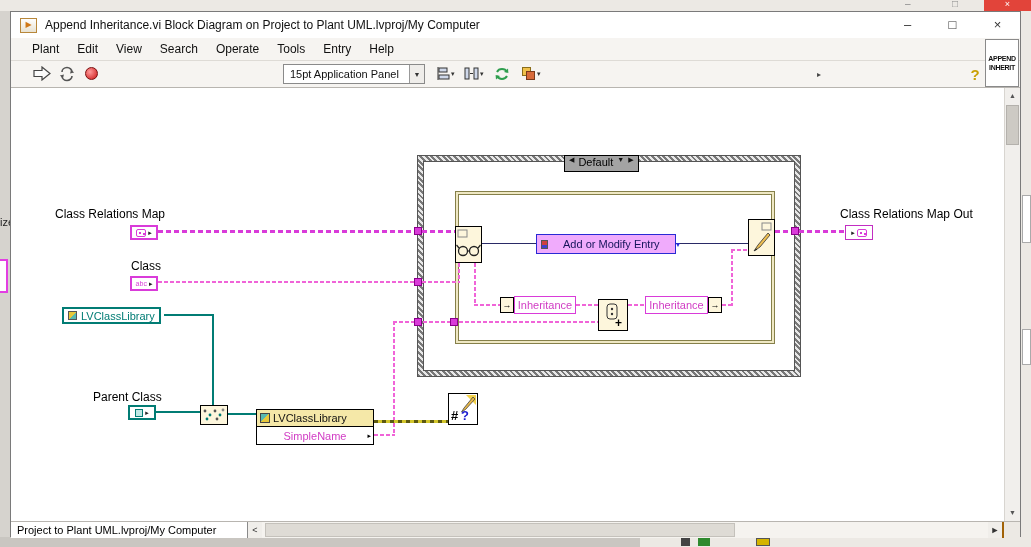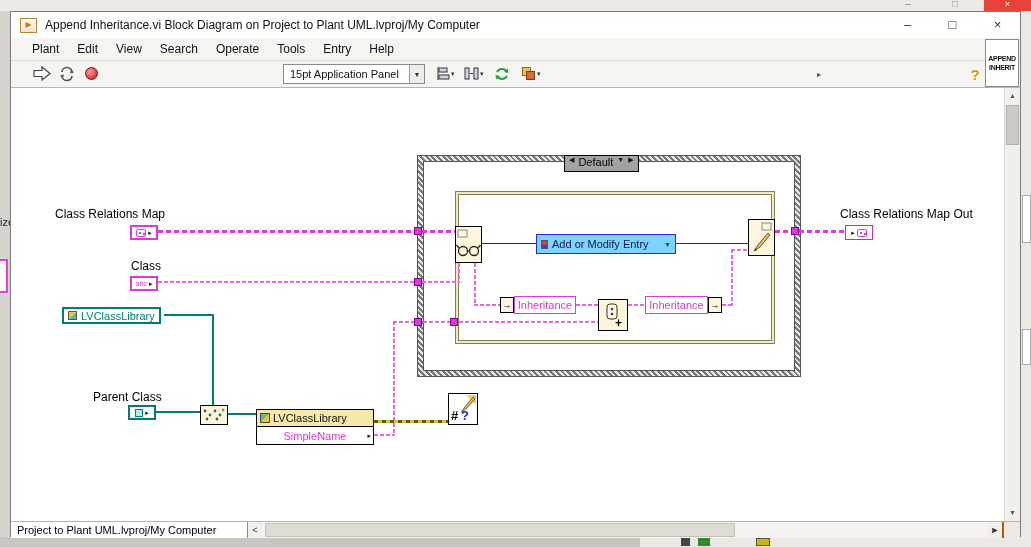--- a/index.html
+++ b/index.html
@@ -58,21 +58,21 @@
   .t-teal{border:2px solid #017c74}
   .t-arr{font-size:7px;color:#222;line-height:7px}
   .t-abc{font-size:7px;color:#d93bd9;line-height:7px}
   .map-glyph{width:10px;height:8px;border:1px solid #d93bd9;border-radius:2px;position:relative}
   .map-glyph::before{content:"";position:absolute;left:2px;top:2px;width:2px;height:2px;background:#d93bd9;box-shadow:4px 1px 0 #d93bd9}
   .cls-glyph{width:8px;height:8px;border:1px solid #017c74;background:#bfe8e4}
   .lvconst{position:absolute;height:17px;border:2px solid #017c74;background:#fff;display:flex;align-items:center;gap:4px;padding:0 4px;font-size:11px;color:#017c74;z-index:3;white-space:nowrap}
   .lv-glyph{width:9px;height:9px;background:linear-gradient(135deg,#e8c83a 50%,#58b8b0 50%);border:1px solid #555}
   .lvnode{position:absolute;background:#fdf6dc;border:1px solid #000;z-index:3;display:flex;align-items:center;justify-content:center}
   .qnode{background:#fff}
-  .dd{position:absolute;display:flex;align-items:center;gap:4px;border:1px solid #2a2ad4;background:#7dd3fc;padding:0 4px;font-size:11px;z-index:4}
+  .dd{position:absolute;display:flex;align-items:center;gap:15px;border:1px solid #2a2ad4;background:#f0abfc;padding:0 4px;font-size:11px;z-index:4}
   .dd-glyph{width:7px;height:9px;background:linear-gradient(#cf4040 50%,#4040cf 50%);border:1px solid #555;flex:none}
   .dd-text{color:#14145a;white-space:nowrap}
   .dd-caret{margin-left:auto;font-size:7px;color:#2a2ad4}
   .ub-arrow{position:absolute;width:14px;height:16px;background:#fdf6dc;border:1px solid #000;display:flex;align-items:center;justify-content:center;font-size:9px;color:#000;z-index:3}
   .ub-label{position:absolute;height:18px;border:1px solid #d93bd9;background:#fff;color:#d13cc4;font-size:11px;display:flex;align-items:center;justify-content:center;z-index:3;white-space:nowrap}
   .prop{position:absolute;width:118px;border:1px solid #000;background:#fff;z-index:3}
   .prop-top{height:17px;background:#f5e8a8;border-bottom:1px solid #000;display:flex;align-items:center;gap:3px;padding:0 3px;font-size:11px;color:#111}
   .prop-icon{width:10px;height:10px;background:linear-gradient(135deg,#58b8b0 50%,#e8c83a 50%);border:1px solid #444;flex:none}
   .prop-bot{height:17px;display:flex;align-items:center;justify-content:center;font-size:11px;color:#d13cc4;position:relative}
   .prop-caret{position:absolute;right:2px;font-size:7px;color:#000}

